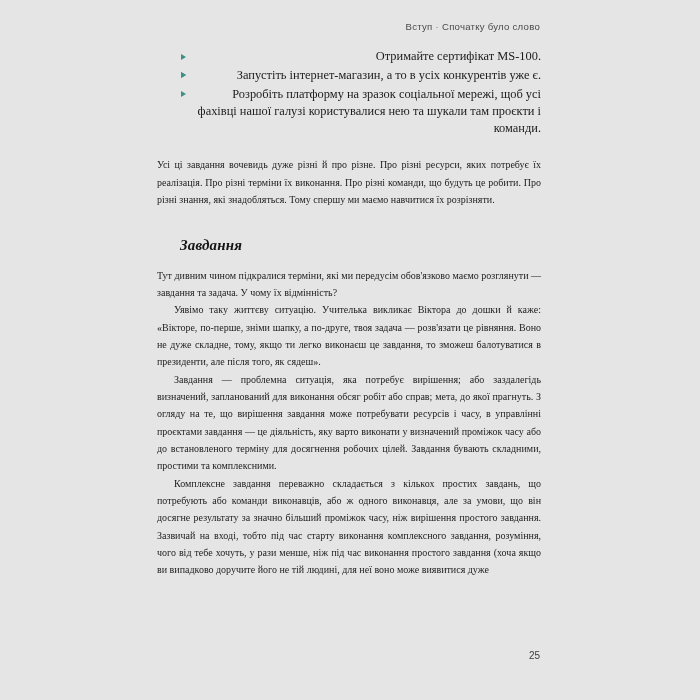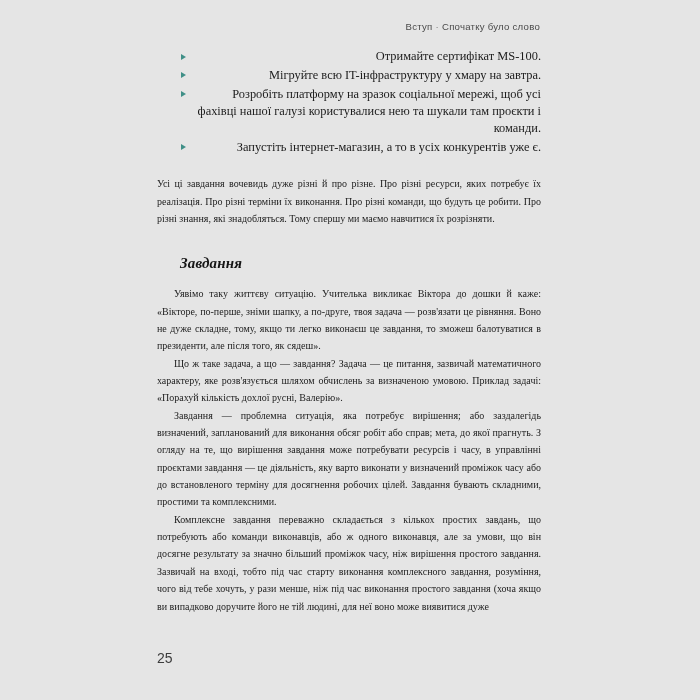--- a/index.html
+++ b/index.html
@@ -98,23 +98,23 @@
     color: #151515;
     letter-spacing: 0.15px;
   }
 
   
   .folio {
     position: absolute;
     left: 157px;
     top: 650px;
     width: 383px;
-    text-align: left;
+    text-align: right;
     font-family: "Liberation Sans", "DejaVu Sans", sans-serif;
-    font-size: 14px;
+    font-size: 10px;
     color: #3c3c3c;
   }
 </style>
 </head>
 <body>
 
 <div class="page">
 
   <div class="running-head">
     <span>Вступ</span><span class="sep">·</span><span>Спочатку було слово</span>
@@ -122,38 +122,37 @@
 
   <div class="column">
 
     <ul class="bullet-list">
       <li class="bullet-item">
         <span class="bullet-marker"></span>
         <span>Отримайте сертифікат MS-100.</span>
       </li>
       <li class="bullet-item">
         <span class="bullet-marker"></span>
-        <span>Мігруйте всю IT-інфраструктуру у хмару на завтра.</span>
+      </li>
+      <li class="bullet-item">
+        <span class="bullet-marker"></span>
+        <span>Запустіть інтернет-магазин, а то в усіх конкурентів уже є.</span>
       </li>
       <li class="bullet-item">
         <span class="bullet-marker"></span>
         <span>Розробіть платформу на зразок соціальної мережі, щоб усі фахівці нашої галузі користувалися нею та шукали там проєкти і команди.</span>
-      </li>
-      <li class="bullet-item">
-        <span class="bullet-marker"></span>
-        <span>Запустіть інтернет-магазин, а то в усіх конкурентів уже є.</span>
       </li>
     </ul>
 
     <p class="para gap-after-list">Усі ці завдання вочевидь дуже різні й про різне. Про різні ресурси, яких потребує їх реалізація. Про різні терміни їх виконання. Про різні команди, що будуть це робити. Про різні знання, які знадобляться. Тому спершу ми маємо навчитися їх розрізняти.</p>
 
     <h2 class="section-heading">Завдання</h2>
 
+    <p class="para">Тут дивним чином підкралися терміни, які ми передусім обов'язково маємо розглянути — завдання та задача. У чому їх відмінність?</p>
     <p class="para indent">Уявімо таку життєву ситуацію. Учителька викликає Віктора до дошки й каже: «Вікторе, по-перше, зніми шапку, а по-друге, твоя задача — розв'язати це рівняння. Воно не дуже складне, тому, якщо ти легко виконаєш це завдання, то зможеш балотуватися в президенти, але після того, як сядеш».</p>
-    <p class="para indent">Що ж таке задача, а що — завдання? Задача — це питання, зазвичай математичного характеру, яке розв'язується шляхом обчислень за визначеною умовою. Приклад задачі: «Порахуй кількість дохлої русні, Валерію».</p>
     <p class="para indent">Завдання — проблемна ситуація, яка потребує вирішення; або заздалегідь визначений, запланований для виконання обсяг робіт або справ; мета, до якої прагнуть. З огляду на те, що вирішення завдання може потребувати ресурсів і часу, в управлінні проєктами завдання — це діяльність, яку варто виконати у визначений проміжок часу або до встановленого терміну для досягнення робочих цілей. Завдання бувають складними, простими та комплексними.</p>
     <p class="para indent">Комплексне завдання переважно складається з кількох простих завдань, що потребують або команди виконавців, або ж одного виконавця, але за умови, що він досягне результату за значно більший проміжок часу, ніж вирішення простого завдання. Зазвичай на вході, тобто під час старту виконання комплексного завдання, розуміння, чого від тебе хочуть, у рази менше, ніж під час виконання простого завдання (хоча якщо ви випадково доручите його не тій людині, для неї воно може виявитися дуже</p>
 
   </div>
 
   <div class="folio">25</div>
 
 </div>
 
 </body></html>

